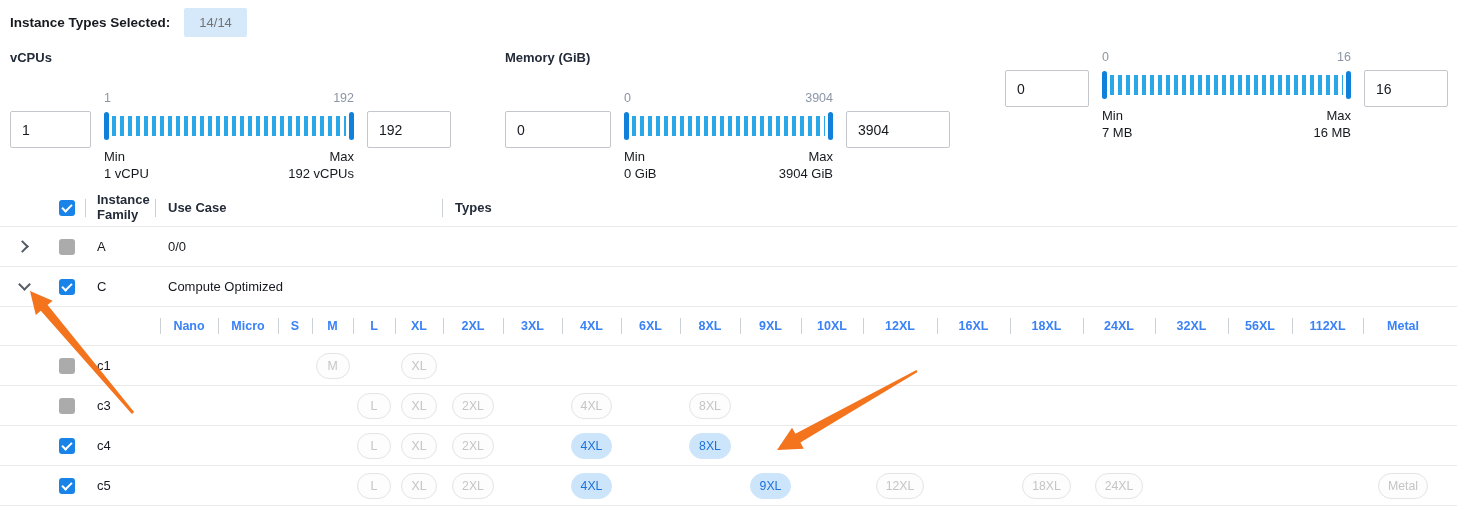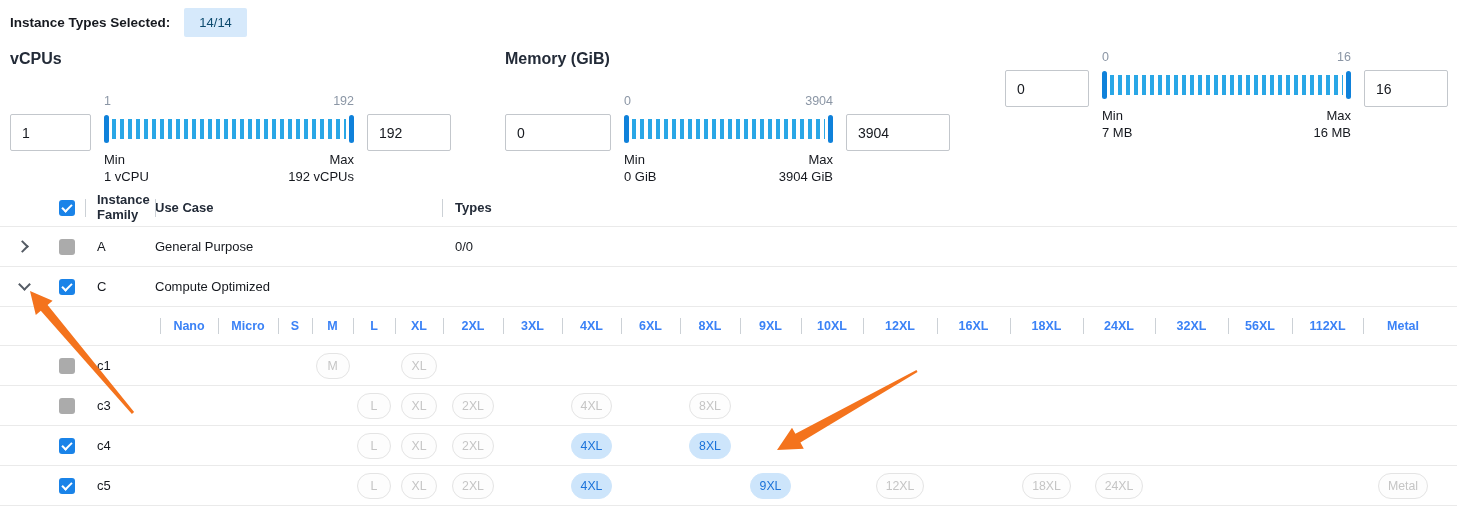--- a/index.html
+++ b/index.html
@@ -6,28 +6,28 @@
   html,body { margin:0; padding:0; }
   body {
     width:1457px; height:511px; position:relative; overflow:hidden;
     background:#ffffff; color:#16191f;
     font-family:"Liberation Sans", sans-serif;
   }
 
   
   .top-bar { position:absolute; left:10px; top:8px; display:flex; align-items:center; }
   .top-label { font-size:13.5px; font-weight:700; color:#16191f; margin-right:14px; }
-  .badge { background:#d6e9fb; color:#0c4a6e; font-size:13px; padding:7px 15px; border-radius:2px; }
+  .badge { background:#d6e9fb; color:#737373; font-size:13px; padding:7px 15px; border-radius:2px; }
 
   
   .filter { position:absolute; top:50px; }
   .f0 { left:10px;  width:441px; }
   .f1 { left:505px; width:445px; }
   .f2 { left:1005px; width:443px; }
-  .filter-title { font-size:16px; font-weight:700; color:#232b38; margin:0 0 26px 0; }
+  .filter-title { font-size:13px; font-weight:700; color:#232b38; margin:0 0 26px 0; }
   .filter-controls { display:flex; align-items:flex-start; }
   .num-input {
     height:37px; border:1px solid #c3c7cc; border-radius:2px; background:#fff;
     font-family:"Liberation Sans", sans-serif; font-size:14px; color:#16191f;
     padding:0 0 0 11px; margin-top:20px; outline:none;
   }
   .f0 .num-input.min { width:81px; }  .f0 .num-input.max { width:84px; }
   .f1 .num-input.min { width:106px; } .f1 .num-input.max { width:104px; }
   .f2 .num-input.min { width:84px; }  .f2 .num-input.max { width:84px; }
   .slider { flex:1; margin:0 13px; }
@@ -44,21 +44,21 @@
 
   
   .itable { position:absolute; left:0; right:0; top:190px; }
   .t-row { display:flex; align-items:center; border-bottom:1px solid #eaeaea; }
   .thead { height:37px; }
   .frow, .crow { height:40px; }
   .size-head { height:39px; }
   .c-expand { width:48px; display:flex; justify-content:center; align-items:center; }
   .c-check  { width:37px; display:flex; justify-content:center; align-items:center; }
   .c-family { width:70px; padding-left:12px; font-size:13px; }
-  .c-usecase{ width:287px; font-size:13px; }
+  .c-usecase{ width:287px; padding-left:13px; font-size:13px; }
   .c-types  { flex:1; padding-left:13px; font-size:13px; }
   .th { font-weight:700; color:#232b38; line-height:1.15; }
   .has-div { position:relative; }
   .has-div::before { content:""; position:absolute; left:0; top:50%; transform:translateY(-50%); width:1px; height:18px; background:#ccd1d6; }
   .left-spacer { width:160px; align-self:stretch; }
 
   
   .w0{width:58px}.w1{width:60px}.w2{width:34px}.w3{width:41px}.w4{width:42px}
   .w5{width:48px}.w6{width:60px}.w7{width:59px}.w8{width:59px}.w9{width:59px}
   .w10{width:60px}.w11{width:61px}.w12{width:62px}.w13{width:74px}.w14{width:73px}
@@ -202,21 +202,20 @@
   <div class="t-row frow">
     <div class="c-expand">
         <span class="expand-toggle" data-expand="collapsed">
           <i class="chev"></i>
         </span>
       </div>
     <div class="c-check">
         <span class="checkbox" data-state="disabled"></span>
       </div>
     <div class="c-family">A</div>
-    <div class="c-usecase">General Purpose</div>
     <div class="c-types">0/0</div>
   </div>
 
   <div class="t-row frow">
     <div class="c-expand">
         <span class="expand-toggle" data-expand="expanded">
           <i class="chev"></i>
         </span>
       </div>
     <div class="c-check">

